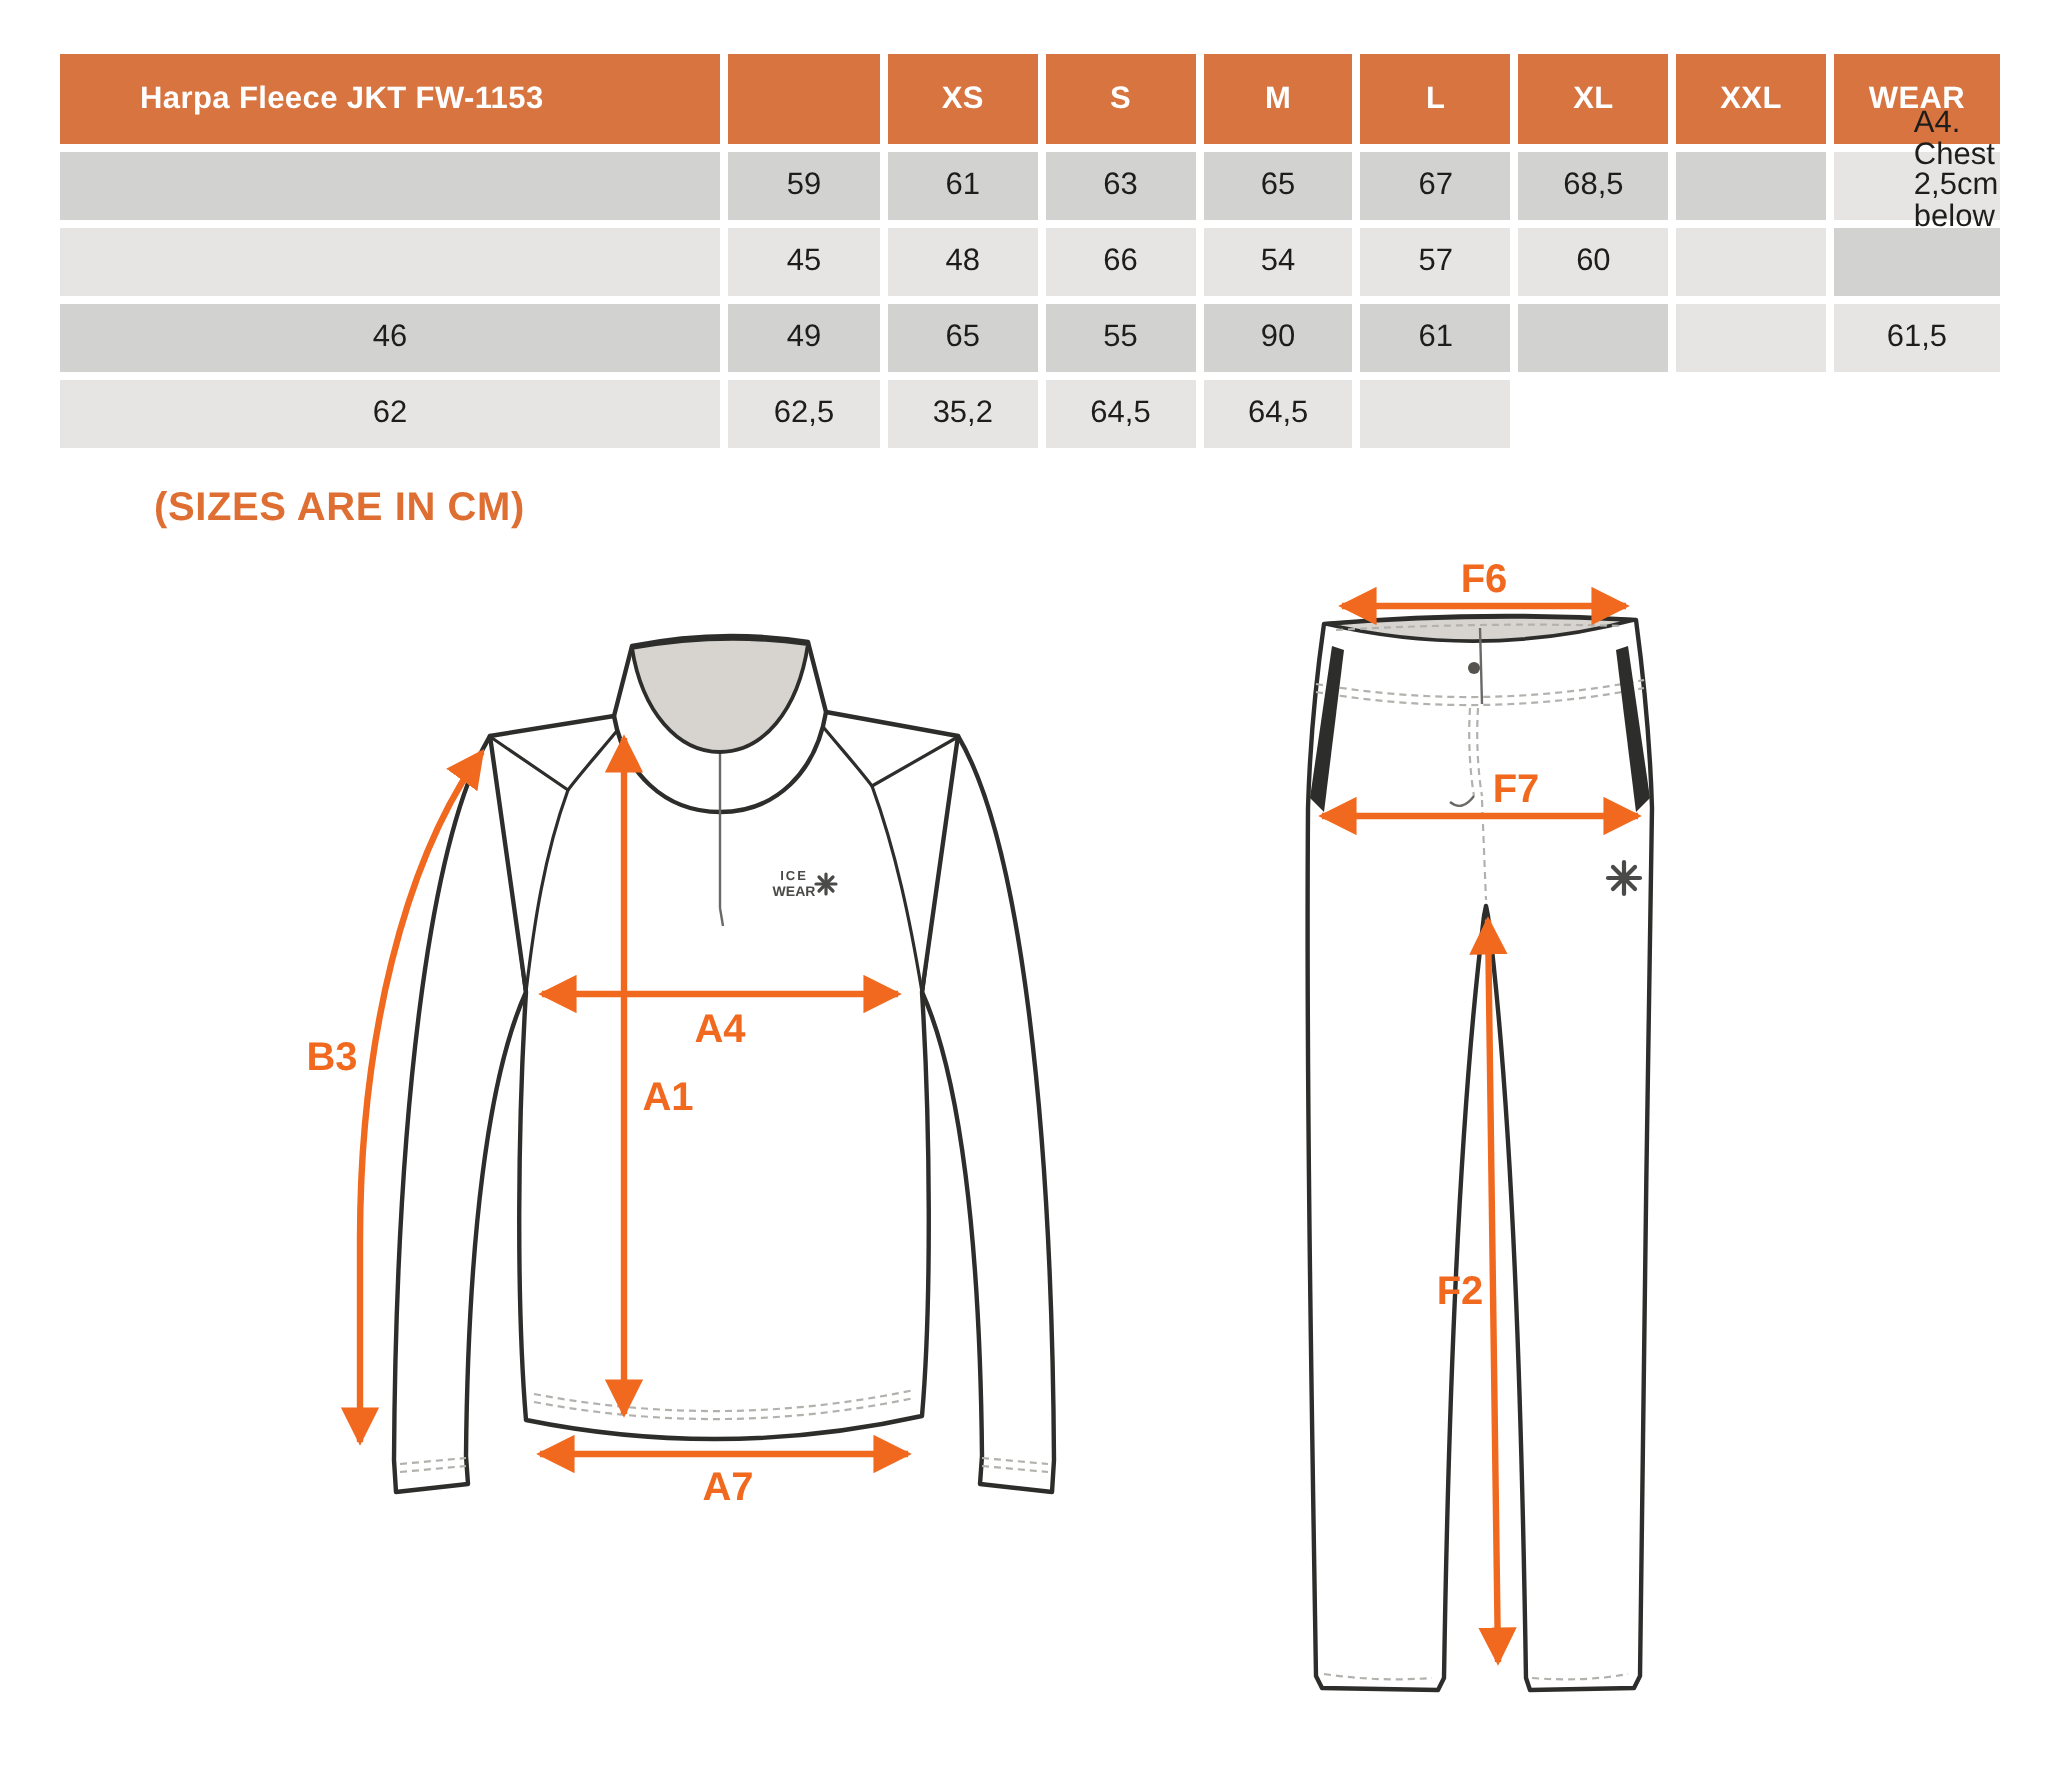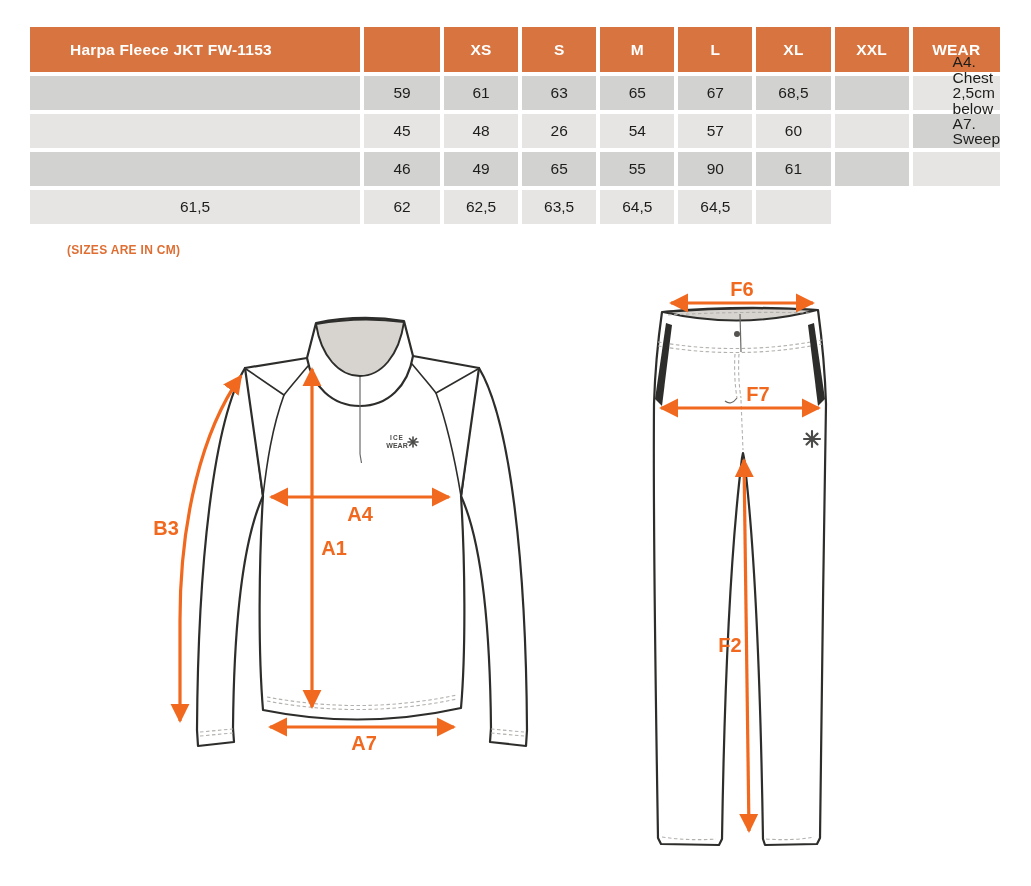--- a/index.html
+++ b/index.html
@@ -26,22 +26,22 @@
     gap:4px;
   }
   .cell{display:flex;align-items:center;font-size:15.5px;line-height:1;}
   .cell.center{justify-content:center;}
   .cell.label,.cell.product{justify-content:flex-start;padding-left:40px;}
   .th{background:var(--accent-orange);color:#fff;font-weight:bold;letter-spacing:.2px;}
   .td.dark{background:var(--row-dark);}
   .td.light{background:var(--row-light);}
   
   .note{
-    position:absolute;left:67px;top:243px;
-    color:var(--note-orange);font-size:12px;font-weight:bold;letter-spacing:.3px;
+    position:absolute;left:77px;top:243px;
+    color:var(--note-orange);font-size:20px;font-weight:bold;letter-spacing:.3px;
   }
   
   .jacket-svg{position:absolute;left:140px;top:290px;}
   .pants-svg{position:absolute;left:618px;top:282px;}
   .outline{fill:#ffffff;stroke:var(--ink);stroke-width:2.2;stroke-linejoin:round;stroke-linecap:round;}
   .seam{fill:none;stroke:var(--ink);stroke-width:1.6;stroke-linecap:round;}
   .thin{fill:none;stroke:#6b6966;stroke-width:1.2;}
   .stitch{fill:none;stroke:var(--stitch);stroke-width:1.1;stroke-dasharray:3.5 2.5;}
   .grayfill{fill:#d7d4d0;stroke:var(--ink);stroke-width:1.9;stroke-linejoin:round;}
   .darkfill{fill:var(--ink);stroke:none;}
@@ -71,39 +71,38 @@
       <div class="cell td dark center">61</div>
       <div class="cell td dark center">63</div>
       <div class="cell td dark center">65</div>
       <div class="cell td dark center">67</div>
       <div class="cell td dark center">68,5</div>
       <div class="cell td dark center"></div>
       <div class="cell td light label">A4. Chest 2,5cm below armpit</div>
       <div class="cell td light"></div>
       <div class="cell td light center">45</div>
       <div class="cell td light center">48</div>
-      <div class="cell td light center">26</div>
+      <div class="cell td light center">66</div>
       <div class="cell td light center">54</div>
       <div class="cell td light center">57</div>
       <div class="cell td light center">60</div>
       <div class="cell td light center"></div>
-      <div class="cell td dark label">A7. Sweep</div>
       <div class="cell td dark"></div>
       <div class="cell td dark center">46</div>
       <div class="cell td dark center">49</div>
       <div class="cell td dark center">65</div>
       <div class="cell td dark center">55</div>
       <div class="cell td dark center">90</div>
       <div class="cell td dark center">61</div>
       <div class="cell td dark center"></div>
       <div class="cell td light"></div>
       <div class="cell td light center">61,5</div>
       <div class="cell td light center">62</div>
       <div class="cell td light center">62,5</div>
-      <div class="cell td light center">63,5</div>
+      <div class="cell td light center">35,2</div>
       <div class="cell td light center">64,5</div>
       <div class="cell td light center">64,5</div>
       <div class="cell td light center"></div>
     </div>
 
   <div class="note">(SIZES ARE IN CM)</div>
 
   <svg class="jacket-svg" width="430" height="480" viewBox="0 0 430 480" xmlns="http://www.w3.org/2000/svg">
     <defs>
       <marker id="ahj" viewBox="0 0 10 10" refX="9" refY="5" markerWidth="6" markerHeight="6" orient="auto-start-reverse">

